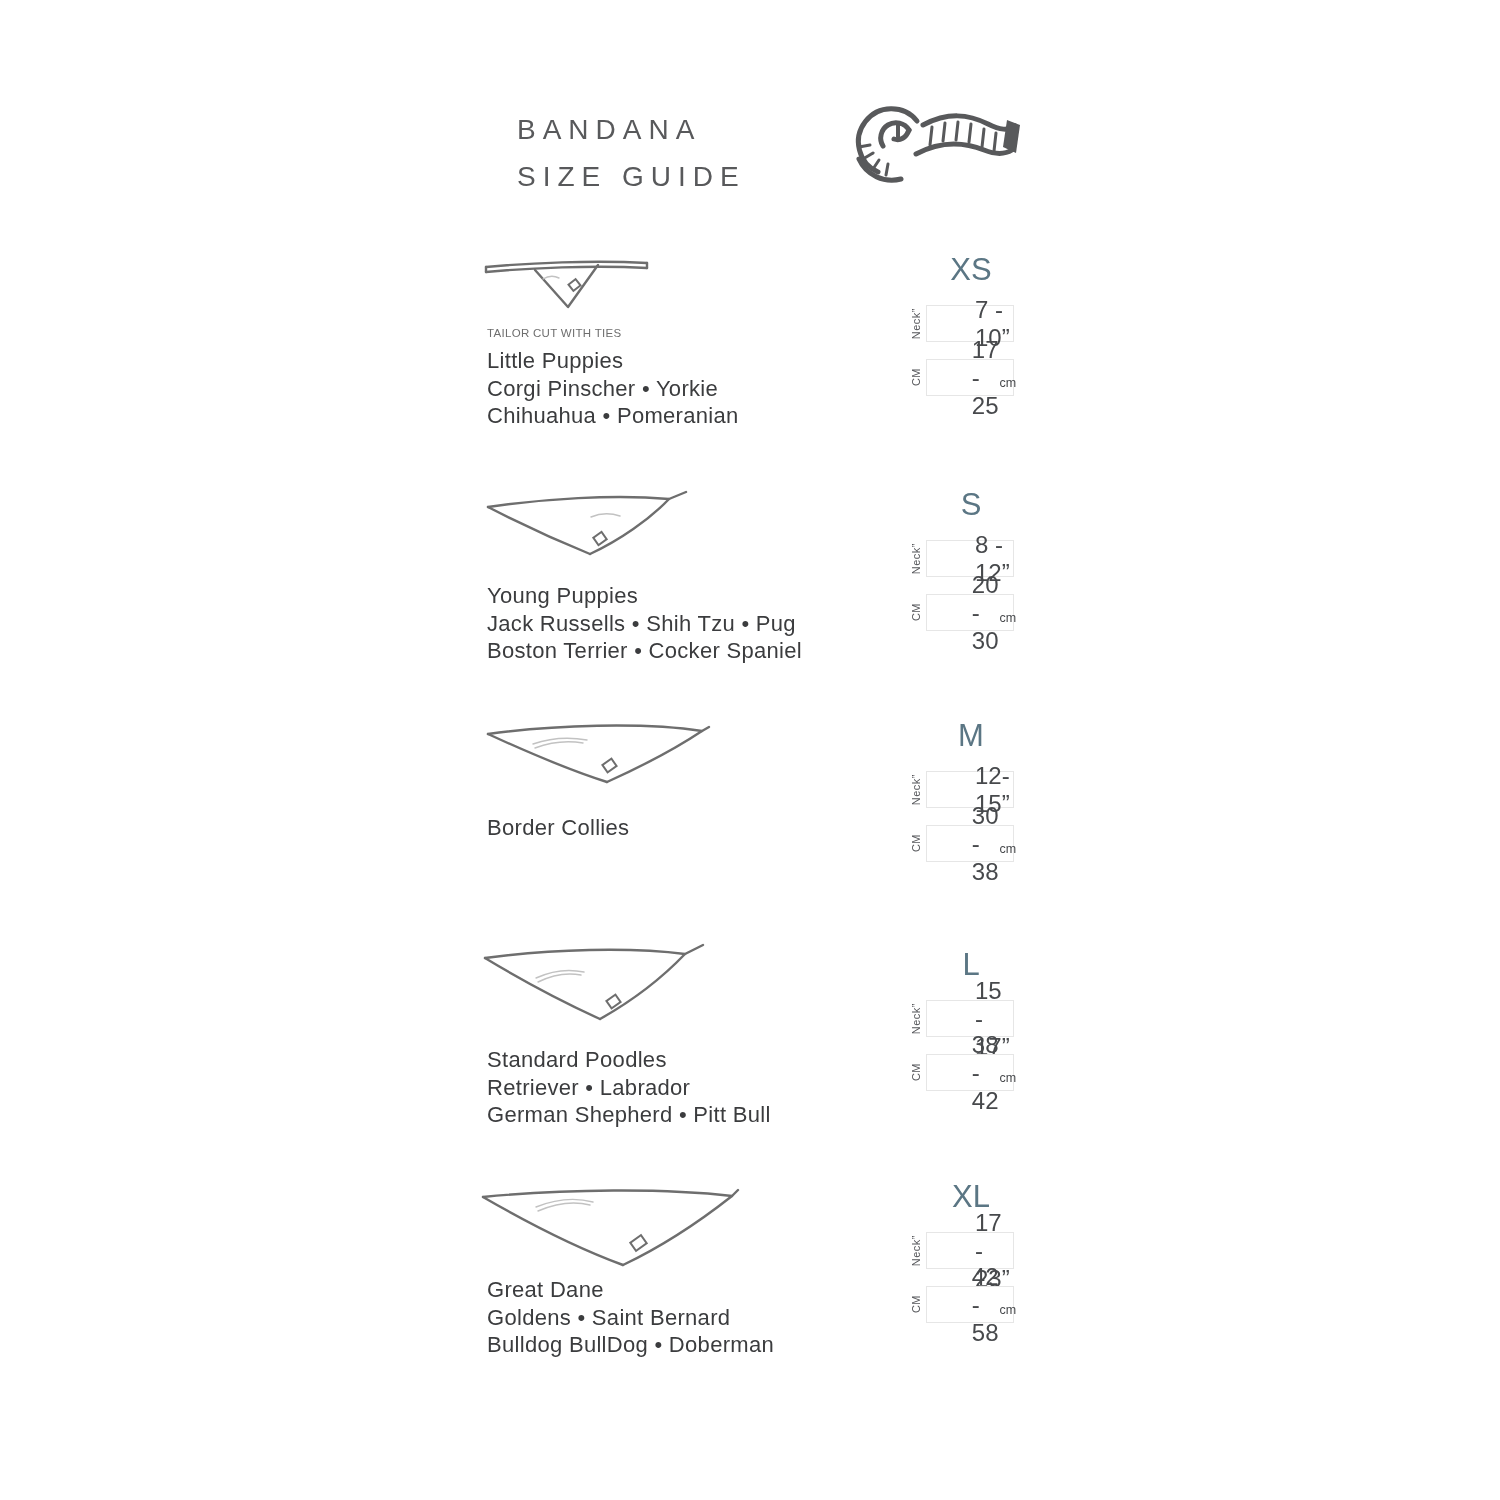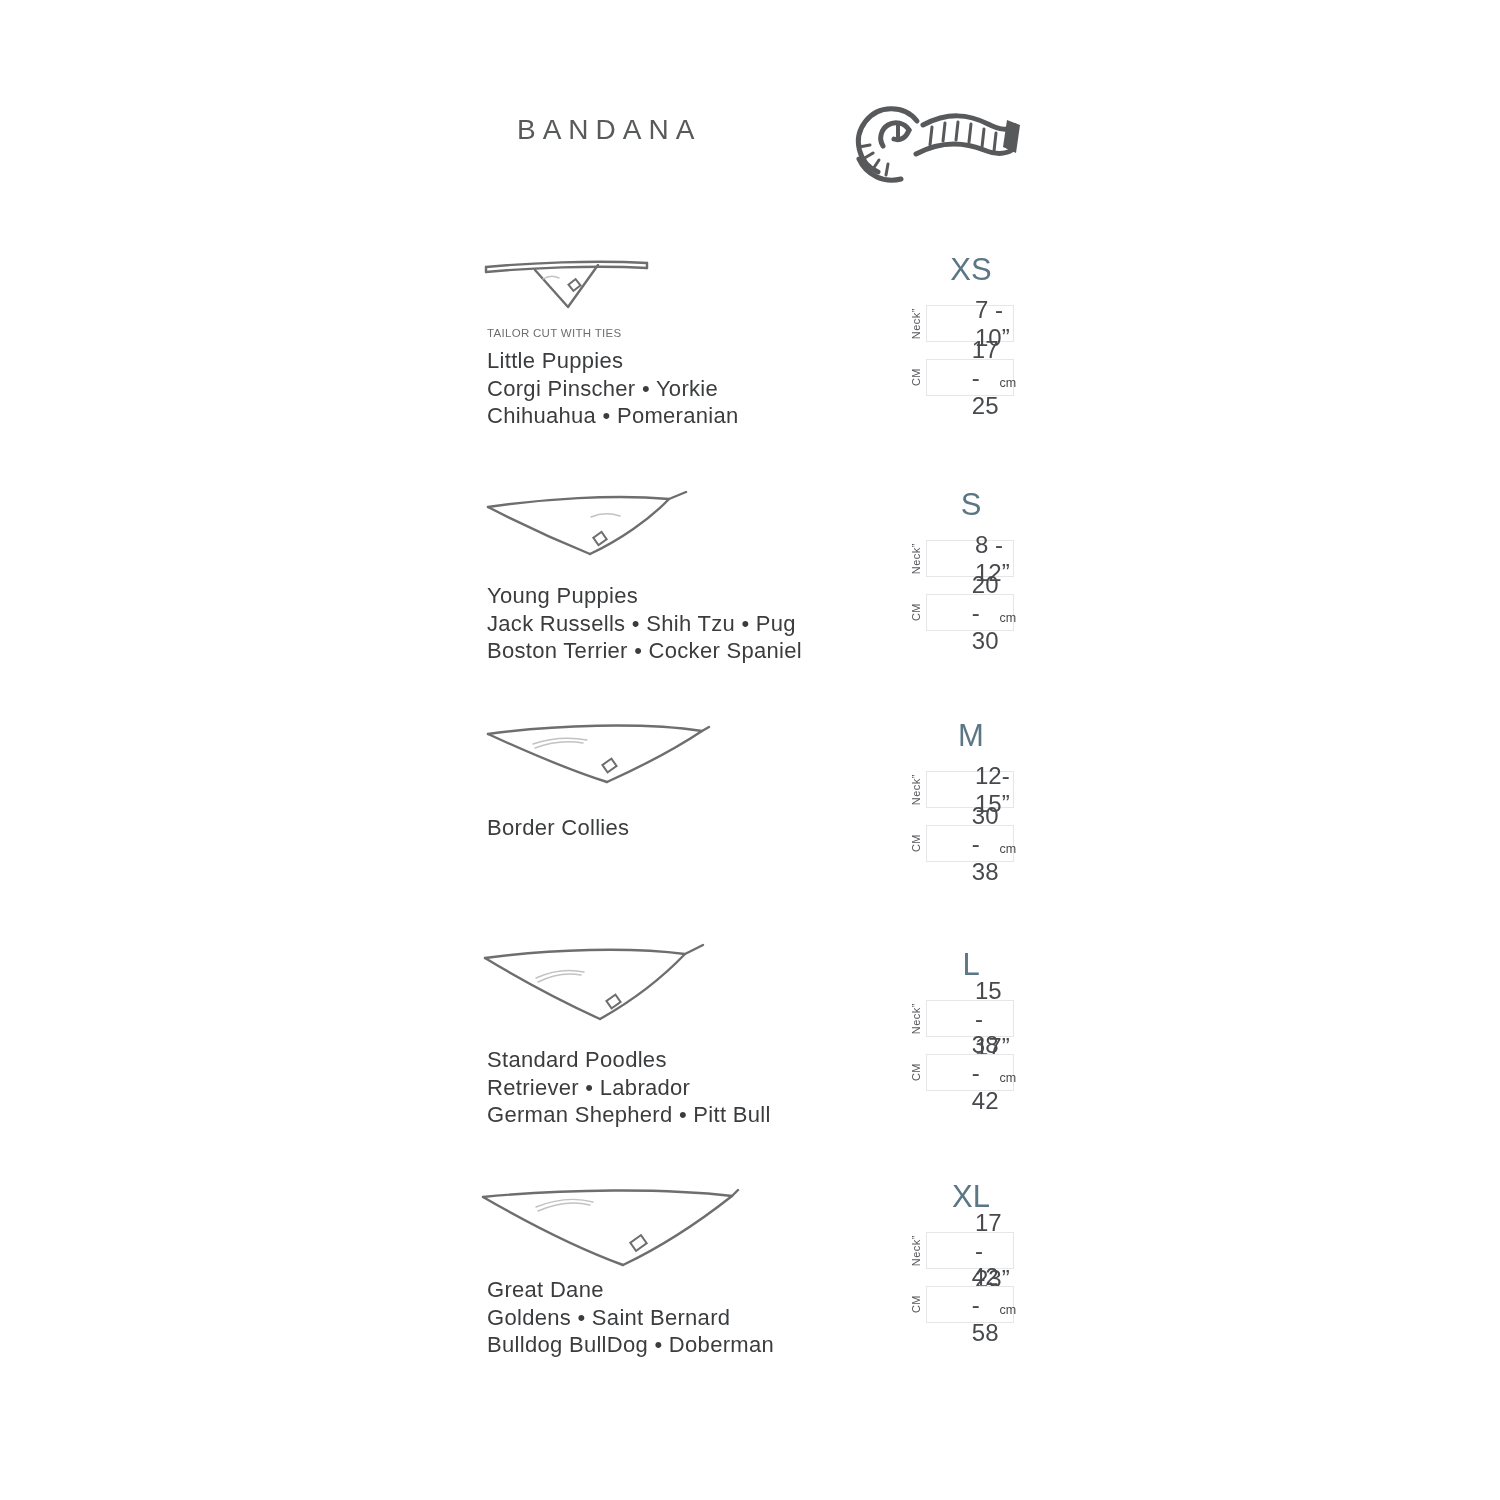--- a/index.html
+++ b/index.html
@@ -44,20 +44,21 @@
   .b-l {left:481px;top:942px;} .t-l {top:1046px;} .c-l {top:947px;}
   .b-xl{left:480px;top:1186px;} .t-xl{top:1276px;} .c-xl{top:1179px;}
 </style>
 </head>
 <body>
 
 <div class="page">
 
   <div class="title">
     <div>BANDANA</div>
+    <div>SIZE GUIDE</div>
   </div>
 
   <svg class="tape-icon" width="180" height="105" viewBox="0 0 180 105">
     <g fill="none" stroke="#58595b" stroke-width="5" stroke-linecap="round" stroke-linejoin="round">
       <path d="M 77,25 A 33,33 0 1 0 38,76"></path>
       <path d="M 19,63 A 36,36 0 0 0 61,83"></path>
       <path d="M 69,34 A 15,15 0 1 0 43,50"></path>
       <path d="M 69,34 C 66,42 60,45 54,43"></path>
       <path d="M 58,27 L 58,41" stroke-width="4"></path>
       <path d="M 83,29 C 108,16 128,18 148,28 C 160,34 168,35 175,30"></path>

